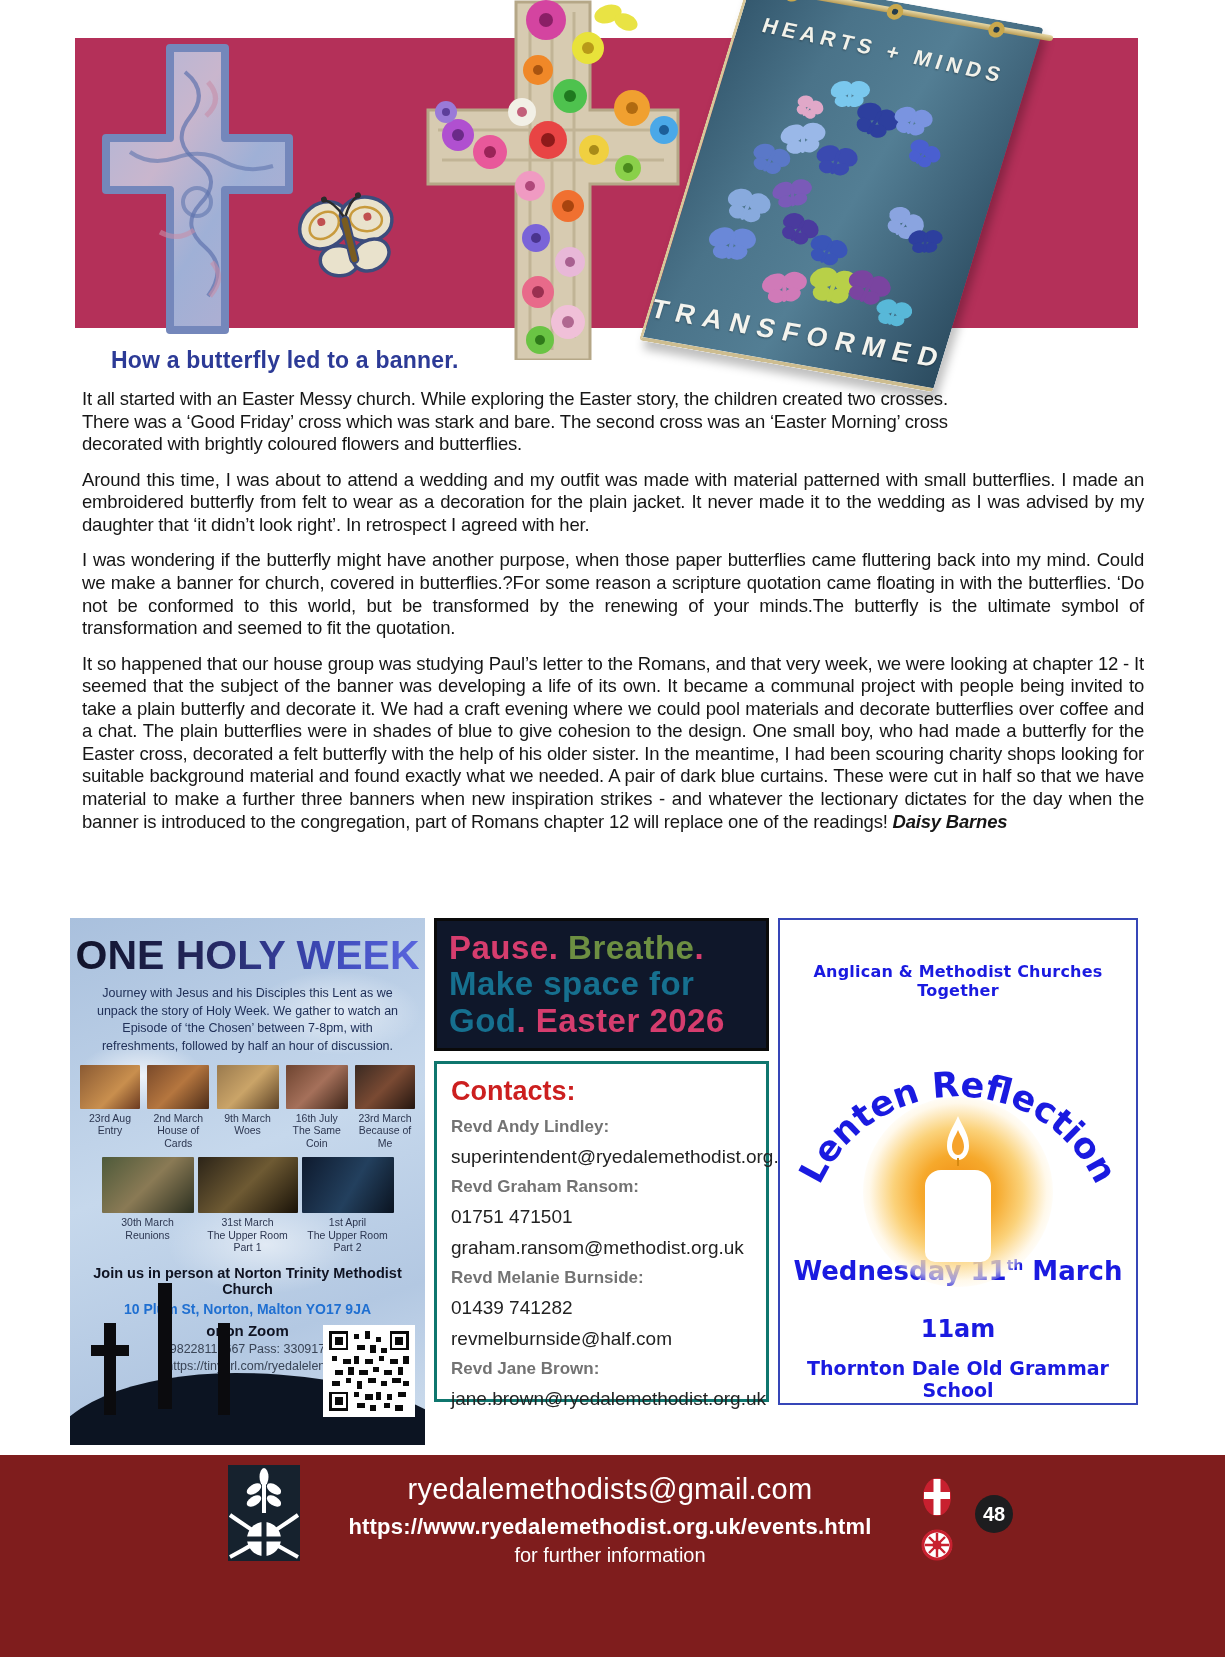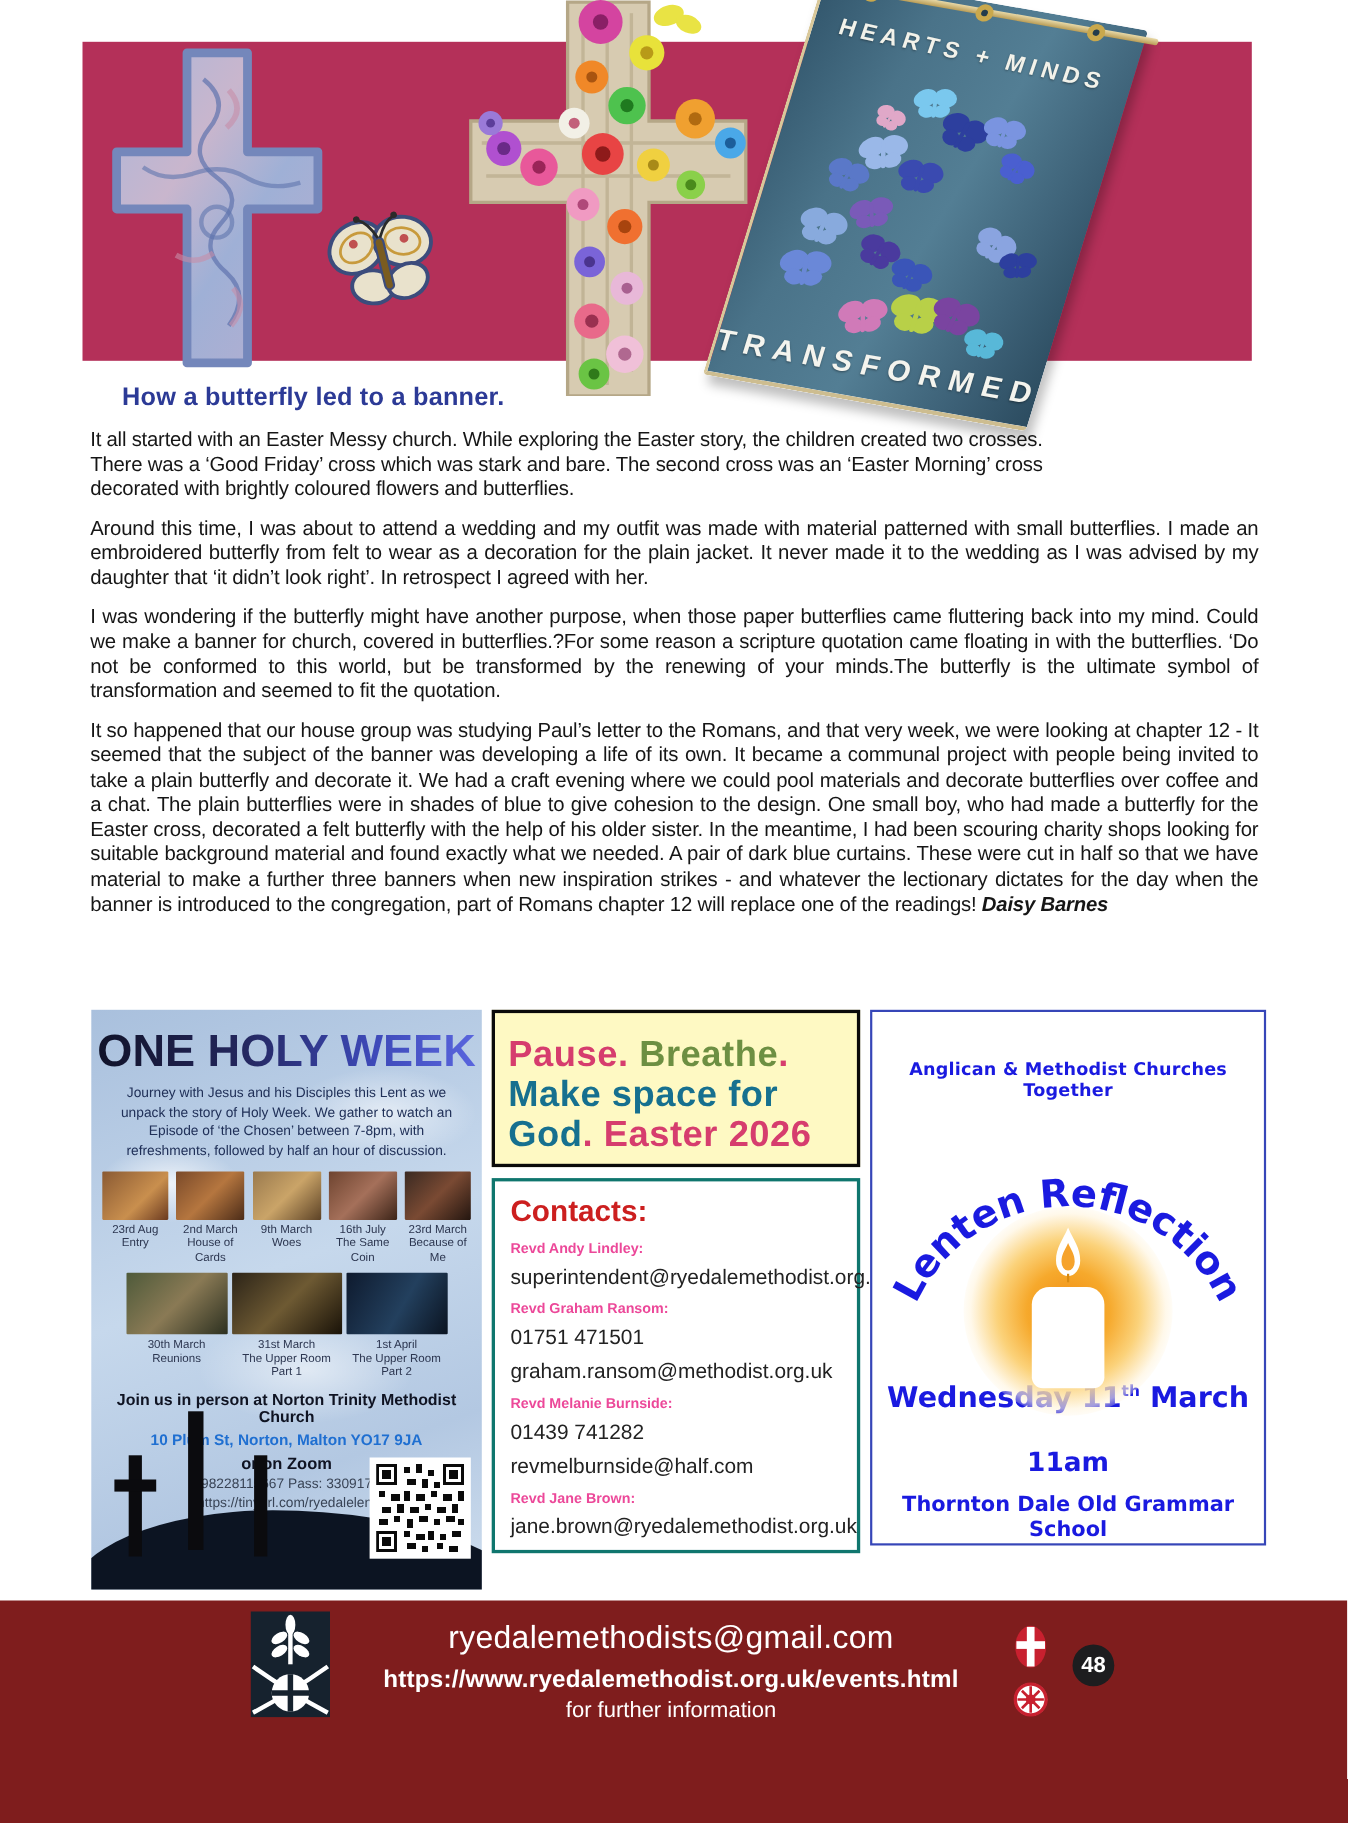--- a/index.html
+++ b/index.html
@@ -25,21 +25,21 @@
     font-weight:bold; font-size:27px; letter-spacing:8px; text-shadow:0 1px 2px rgba(0,0,0,.35); }
 
   
   .article { position:absolute; left:82px; top:347px; width:1062px; color:#161616; }
   .article h1 { font-size:23px; color:#2c3a96; font-weight:bold; margin-bottom:14px; letter-spacing:.2px;margin-left:29px; }
   .article p { font-size:18.5px; line-height:1.22; letter-spacing:-0.2px; margin-bottom:13px; text-align:justify; }
   .article p.first { width:905px; text-align:left; }
   .byline { font-weight:bold; font-style:italic; }
 
   
-  .panels { position:absolute; left:83px; top:918px; width:1068px; display:flex; gap:9px; align-items:flex-start; }
+  .panels { position:absolute; left:70px; top:918px; width:1068px; display:flex; gap:9px; align-items:flex-start; }
 
   
   .poster { position:relative; width:355px; height:527px; overflow:hidden;
     background:
       radial-gradient(90px 50px at 20% 30%, rgba(255,255,255,.75), transparent 70%),
       radial-gradient(120px 60px at 75% 18%, rgba(255,255,255,.6), transparent 70%),
       radial-gradient(140px 70px at 55% 62%, rgba(255,255,255,.55), transparent 70%),
       linear-gradient(160deg,#a9c0dd 0%,#c6d8ec 45%,#b3c8e2 75%,#cfdeee 100%); }
   .poster-title { margin-top:14px; text-align:center; font-size:41px; font-weight:800; letter-spacing:0px;
     background:linear-gradient(90deg,#101227,#23265c 38%,#3d49b8 72%,#5b67e0);
@@ -59,28 +59,28 @@
   .moon { position:absolute; left:250px; bottom:8px; width:78px; height:78px; border-radius:50%;
     background:radial-gradient(#ffffff 55%, #dfe8f2 75%, rgba(223,232,242,0)); }
   .hill { position:absolute; left:-20px; bottom:-38px; width:420px; height:110px; background:#0c1422;
     border-radius:55% 70% 0 0 / 90% 100% 0 0; }
   .cross-s { position:absolute; background:#0b0b0e; }
   .cross-s::after { content:""; position:absolute; background:#0b0b0e; }
   .qr { position:absolute; right:10px; bottom:28px; width:92px; height:92px; background:#fff; padding:6px; }
 
   
   .midcol { display:flex; flex-direction:column; gap:10px; width:335px; }
-  .pause-box { border:3px solid #0a0a0a; background:#fef9c3; padding:19px 12px 9px; }
+  .pause-box { border:3px solid #0a0a0a; background:#0f172a; padding:9px 12px 9px; }
   .pause-box .line { font-size:33px; font-weight:bold; line-height:1.1; letter-spacing:.5px; }
   .c-pink { color:#d63d6e; } .c-green { color:#6d8f42; } .c-teal { color:#16708f; }
 
   
   .contacts-box { border:3px solid #0f766e; background:#fff; padding:12px 14px; height:341px; }
   .contacts-h { font-size:27px; font-weight:bold; color:#cc1f1f; margin-bottom:10px; }
-  .contact-name { font-size:13px; font-weight:bold; color:#ec4899; margin-top:9px; }
+  .contact-name { font-size:17px; font-weight:bold; color:#737373; margin-top:9px; }
   .contact-line { font-size:19px; color:#222; margin-top:9px; }
 
   
   .lenten { position:relative; width:360px; height:487px; border:2px solid #3646b8; background:#fff;
     font-family:"DejaVu Sans", sans-serif; color:#1a1ae0; text-align:center; overflow:hidden; }
   .lenten-header { margin-top:42px; font-size:16px; font-weight:bold; letter-spacing:.2px; }
   .arch-wrap { position:relative; margin-top:2px; height:240px; }
   .glow { position:absolute; left:50%; top:95px; transform:translateX(-50%); width:190px; height:190px; border-radius:50%;
     background:radial-gradient(circle, #f08a10 0%, #f6a92c 28%, #fbd27a 48%, rgba(255,244,220,.6) 66%, rgba(255,255,255,0) 74%); }
   .candle { position:absolute; left:50%; top:168px; transform:translateX(-50%); width:66px; height:92px;

